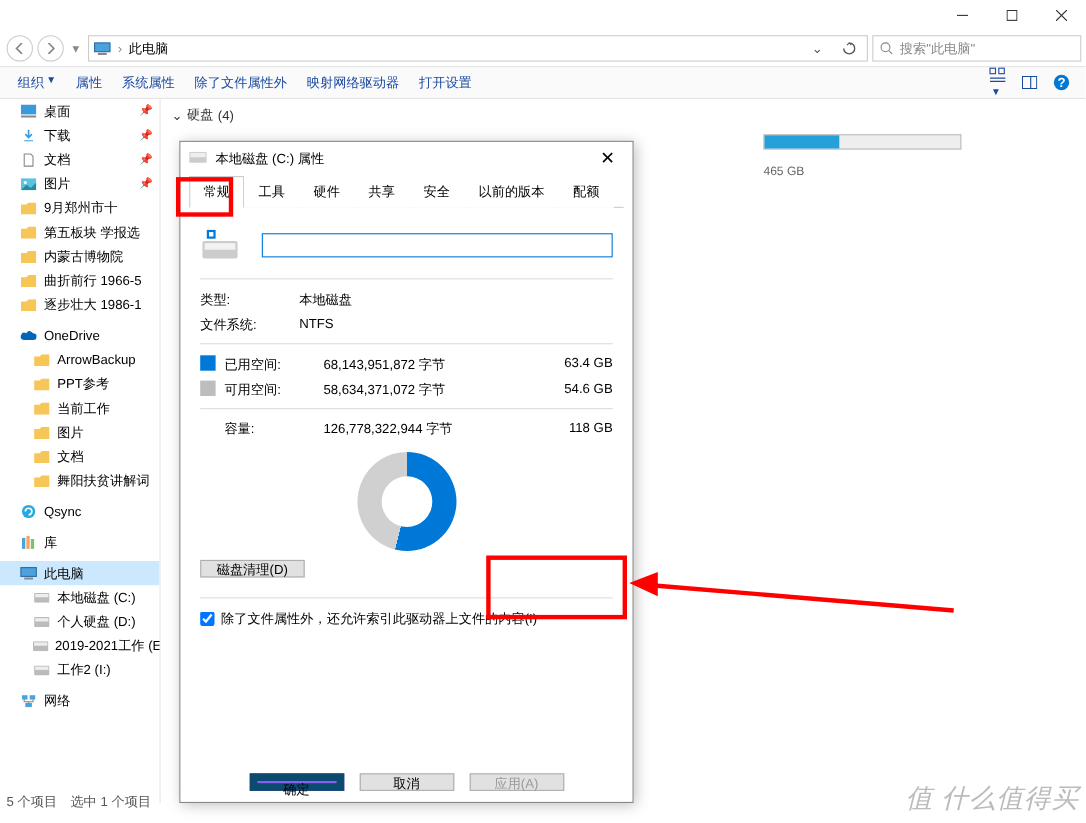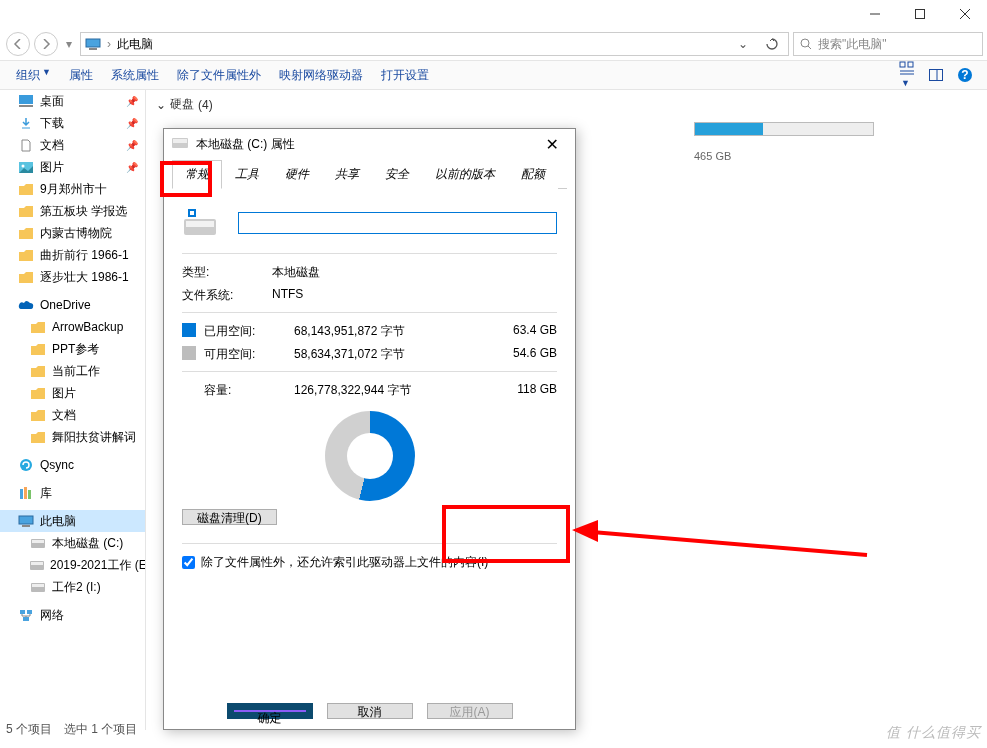--- a/index.html
+++ b/index.html
@@ -39,21 +39,21 @@
 .drive .dicon { width: 42px; height: 42px; display: flex; align-items: center; justify-content: center; }
 .drive .info .bar { width: 180px; height: 14px; border: 1px solid #bbb; background: #eee; position: relative; margin: 3px 0; }
 .drive .info .bar .fill { height: 100%; background: #26a0da; }
 .drive .info .txt { color: #666; font-size: 11px; margin-top: 14px; }
 
 
 .dialog { position: absolute; left: 163px; top: 128px; width: 413px; height: 602px; background: #fff; border: 1px solid #888; box-shadow: 2px 2px 12px rgba(0,0,0,0.25); }
 .dialog .dtitle { height: 30px; display: flex; align-items: center; padding: 0 8px; gap: 8px; }
 .dialog .dtitle .close { margin-left: auto; font-size: 16px; padding: 2px 8px; }
 .dialog .tabs { display: flex; border-bottom: 1px solid #ccc; margin: 0 8px; }
-.dialog .tab { padding: 5px 12px; border: 1px solid transparent; border-bottom: none; position: relative; top: 1px; background: #fff; font-style: italic; }
+.dialog .tab { padding: 5px 12px; border: 1px solid transparent; border-bottom: none; position: relative; top: 1px; background: #fff; }
 .dialog .tab.active { border-color: #ccc; border-bottom: 1px solid #fff; }
 .dialog .body { padding: 16px 18px; }
 .dialog .iconrow { display: flex; align-items: center; gap: 20px; margin-bottom: 12px; }
 .dialog .diskicon { width: 36px; height: 36px; }
 .dialog .nameinput { flex: 1; height: 22px; border: 1px solid #0078d7; padding: 0 4px; }
 .dialog hr { border: none; border-top: 1px solid #ddd; margin: 8px 0 10px; }
 .dialog .row { display: flex; margin: 6px 0; }
 .dialog .row .lbl { width: 90px; }
 .dialog .row .val { flex: 1; }
 .dialog .row .sz { width: 60px; text-align: right; }
@@ -69,21 +69,21 @@
 .dialog .footer .btn.disabled { color: #999; }
 
 
 .hl { position: absolute; border: 4px solid #ff0000; pointer-events: none; }
 .arrow { position: absolute; pointer-events: none; }
 
 
 .status { position: absolute; bottom: 10px; left: 6px; display: flex; gap: 12px; color: #555; }
 
 
-.wm { position: absolute; right: 6px; bottom: 6px; color: #bbb; font-size: 14px; font-style: italic; letter-spacing: 1px; }
+.wm { position: absolute; right: 6px; bottom: 6px; color: #bbb; font-size: 24px; font-style: italic; letter-spacing: 1px; }
 
 
 svg { display: block; }
 </style>
 </head>
 <body>
 
 <div class="titlebar">
   <div class="wbtn">
       <svg width="10" height="10">
@@ -239,21 +239,21 @@
           </svg>
         </span>
         <span>内蒙古博物院</span>
       </div>
     <div class="node">
         <span class="ic">
           <svg width="14" height="11">
             <path d="M0 2 H5 L7 0 H14 V11 H0 Z" fill="#f7c659"></path>
           </svg>
         </span>
-        <span>曲折前行 1966-1</span>
+        <span>曲折前行 1966-5</span>
       </div>
     <div class="node">
         <span class="ic">
           <svg width="14" height="11">
             <path d="M0 2 H5 L7 0 H14 V11 H0 Z" fill="#f7c659"></path>
           </svg>
         </span>
         <span>逐步壮大 1986-1</span>
       </div>
     <div style="height:6px"></div>
@@ -345,20 +345,29 @@
         <span>此电脑</span>
       </div>
     <div class="node sub">
         <span class="ic">
           <svg width="14" height="9">
             <rect width="14" height="9" rx="1" fill="#bbb"></rect>
             <rect x="1" y="1" width="12" height="3" fill="#eee"></rect>
           </svg>
         </span>
         <span>本地磁盘 (C:)</span>
+      </div>
+    <div class="node sub">
+        <span class="ic">
+          <svg width="14" height="9">
+            <rect width="14" height="9" rx="1" fill="#bbb"></rect>
+            <rect x="1" y="1" width="12" height="3" fill="#eee"></rect>
+          </svg>
+        </span>
+        <span>个人硬盘 (D:)</span>
       </div>
     <div class="node sub">
         <span class="ic">
           <svg width="14" height="9">
             <rect width="14" height="9" rx="1" fill="#bbb"></rect>
             <rect x="1" y="1" width="12" height="3" fill="#eee"></rect>
           </svg>
         </span>
         <span>2019-2021工作 (E</span>
       </div>

